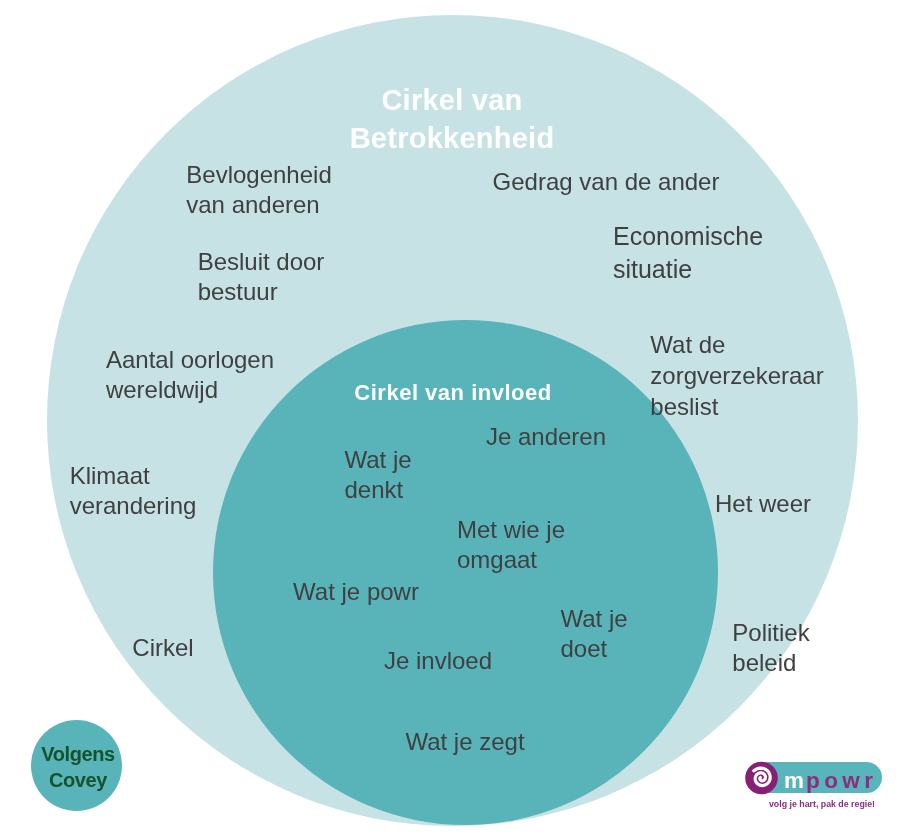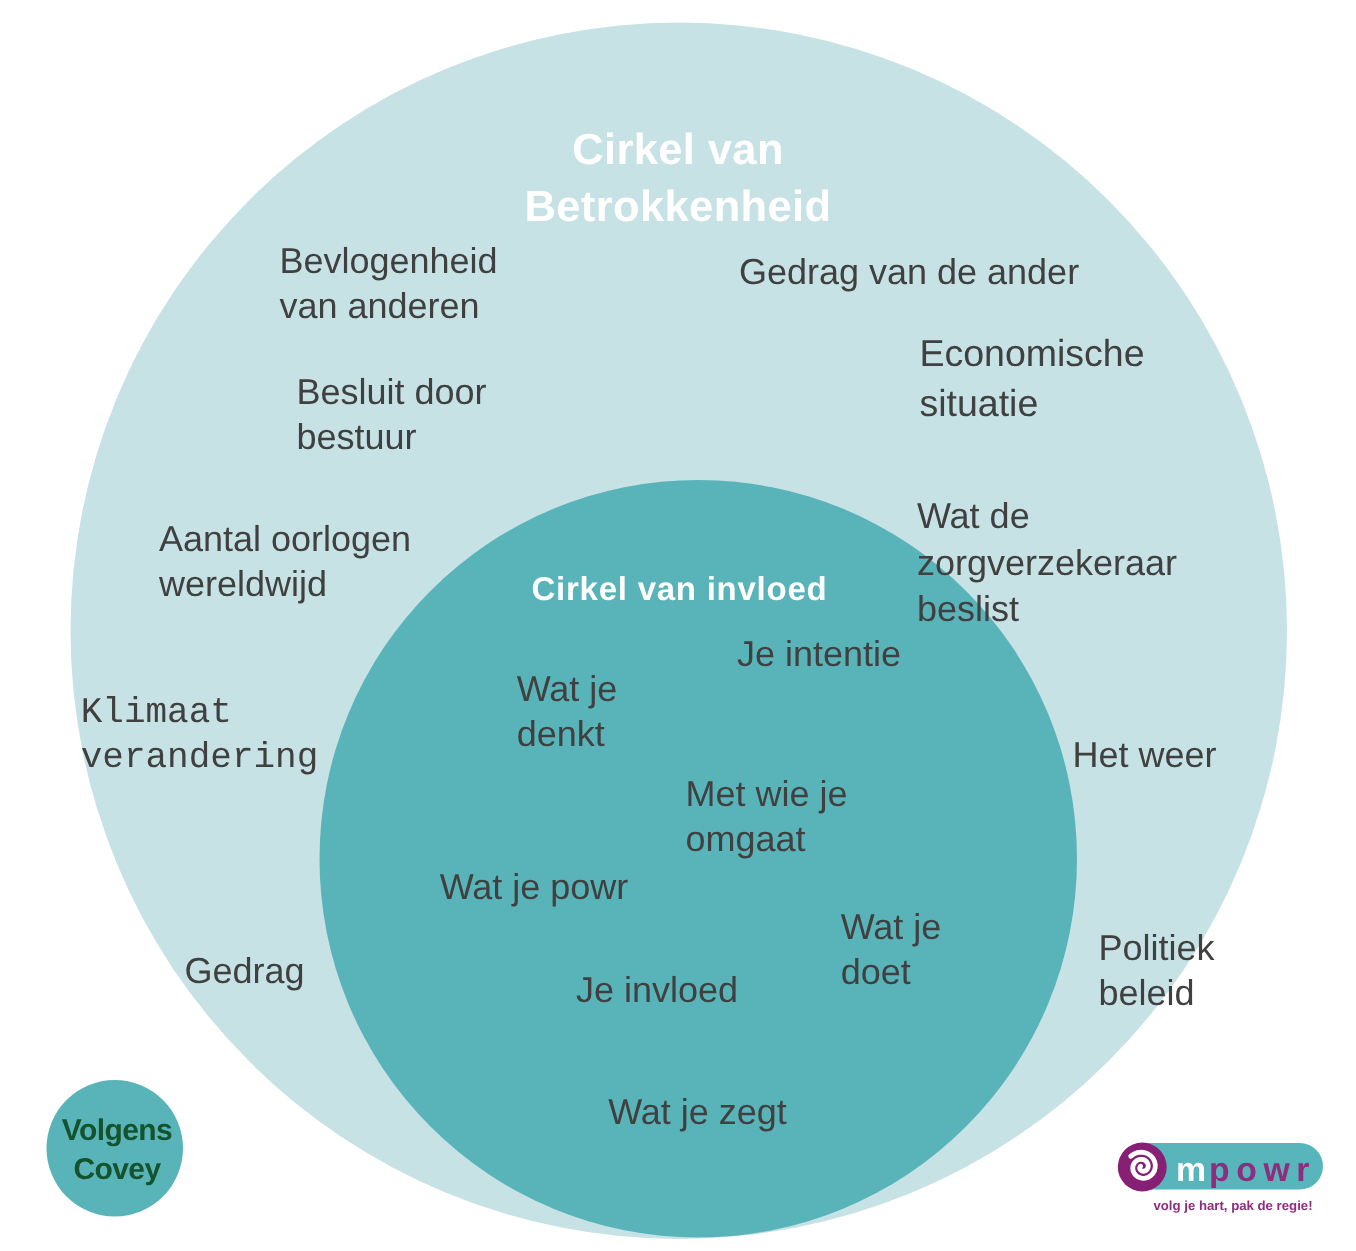--- a/index.html
+++ b/index.html
@@ -27,27 +27,27 @@
 <div class="covey"></div>
 
 <div class="t1" style="left:452px;top:82px;text-align:center;">Cirkel van<br>Betrokkenheid</div>
 <div class="t2" style="left:453px;top:378px;letter-spacing:0.5px;">Cirkel van invloed</div>
 
 <div class="lbl" style="left:259px;top:160px;">Bevlogenheid<br>van anderen</div>
 <div class="lbl" style="left:606px;top:167px;">Gedrag van de ander</div>
 <div class="lbl" style="left:688px;top:220px;font-size:25px;line-height:33px;">Economische<br>situatie</div>
 <div class="lbl" style="left:261px;top:247px;">Besluit door<br>bestuur</div>
 <div class="lbl" style="left:190px;top:345px;">Aantal oorlogen<br>wereldwijd</div>
-<div class="lbl" style="left:698px;top:329px;line-height:31px;">Wat de<br>zorgverzekeraar<br>beslist</div>
-<div class="lbl" style="left:133px;top:461px;font-family:Liberation Mono, monospace;">Klimaat<br>verandering</div>
+<div class="lbl" style="left:737px;top:329px;line-height:31px;">Wat de<br>zorgverzekeraar<br>beslist</div>
+<div class="lbl" style="left:133px;top:461px;">Klimaat<br>verandering</div>
 <div class="lbl" style="left:763px;top:489px;">Het weer</div>
 <div class="lbl" style="left:771px;top:576px;margin-top:42px;">Politiek<br>beleid</div>
-<div class="lbl" style="left:163px;top:633px;">Gedrag</div>
+<div class="lbl" style="left:163px;top:633px;">Cirkel</div>
 
-<div class="lbl" style="left:546px;top:422px;">Je intentie</div>
+<div class="lbl" style="left:546px;top:422px;">Je anderen</div>
 <div class="lbl" style="left:378px;top:445px;">Wat je<br>denkt</div>
 <div class="lbl" style="left:511px;top:515px;">Met wie je<br>omgaat</div>
 <div class="lbl" style="left:356px;top:577px;">Wat je powr</div>
 <div class="lbl" style="left:594px;top:604px;">Wat je<br>doet</div>
 <div class="lbl" style="left:438px;top:646px;">Je invloed</div>
 <div class="lbl" style="left:465px;top:727px;">Wat je zegt</div>
 
 <div class="cv" style="left:78px;top:742px;">Volgens<br>Covey</div>
 
 <svg style="position:absolute;left:744px;top:760px;" width="145" height="50" viewBox="0 0 145 50">

